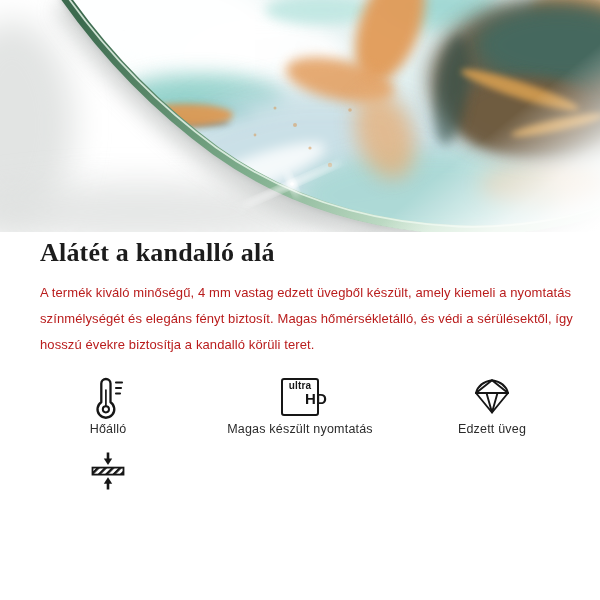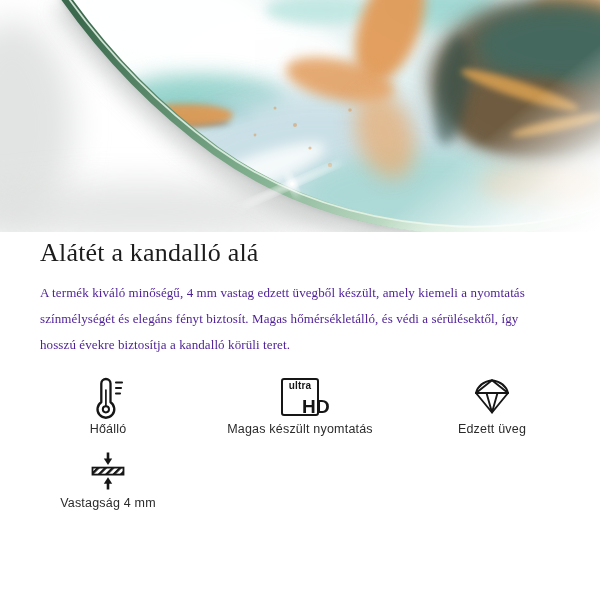--- a/index.html
+++ b/index.html
@@ -7,38 +7,38 @@
     width:600px;height:600px;background:#ffffff;overflow:hidden;
     font-family:"Liberation Sans","DejaVu Sans",sans-serif;
     -webkit-font-smoothing:antialiased;
   }
   .hero{width:600px;height:232px;position:relative;background:#fff;}
   .hero svg{display:block;}
   .content{padding:0 40px;}
   h1{
     margin:4px 0 0;
     font-family:"Liberation Serif","DejaVu Serif",serif;
-    font-weight:400;font-size:26px;line-height:34px;color:#1c1c1c;letter-spacing:.2px;
+    font-weight:700;font-size:26px;line-height:34px;color:#1c1c1c;letter-spacing:.2px;
   }
   .h-line{display:block;white-space:nowrap;}
-  .desc{margin:10px 0 0;font-size:13px;line-height:26px;color:#4c1d95;letter-spacing:.1px;font-family:Liberation Serif, serif;}
+  .desc{margin:10px 0 0;font-size:13px;line-height:26px;color:#b91c1c;letter-spacing:.1px;}
   .p-line{display:block;white-space:nowrap;}
   .features{
     margin:16px 12px 0;
     display:grid;grid-template-columns:repeat(3,1fr);row-gap:10px;
   }
   .feature{display:flex;flex-direction:column;align-items:center;}
   .ficon{height:46px;display:flex;align-items:center;justify-content:center;}
   .flabel{margin-top:1px;font-size:12.5px;line-height:17px;color:#2b2b2b;letter-spacing:.2px;white-space:nowrap;}
   .hd-box{
     width:38px;height:38px;border:2.4px solid #161616;border-radius:3px;
-    display:flex;flex-direction:column;align-items:center;justify-content:space-between;color:#161616;box-sizing:border-box;
+    display:flex;flex-direction:column;align-items:center;justify-content:flex-start;color:#161616;box-sizing:border-box;
   }
   .hd-top{font-size:10px;font-weight:700;line-height:11px;letter-spacing:.2px;}
-  .hd-bottom{font-size:19px;font-weight:800;line-height:15px;letter-spacing:.3px;padding-left:32px;}
+  .hd-bottom{font-size:15px;font-weight:800;line-height:15px;letter-spacing:.3px;padding-left:32px;}
   .icon-svg{stroke:#161616;fill:none;stroke-linecap:round;stroke-linejoin:round;}
 </style>
 </head>
 <body>
 
 <div class="hero">
   <svg width="600" height="232" viewBox="0 0 600 232">
     <defs>
       <clipPath id="discClip">
         <path d="M63,-6 C102,50 152,104 216,151 C286,201 368,226 458,230 C512,232 566,223 604,209 L604,-6 Z"></path>
@@ -194,16 +194,15 @@
   <div class="feature">
     <div class="ficon">
       <svg width="44" height="44" viewBox="0 0 44 44">
         <rect x="6.5" y="18.6" width="31" height="7" fill="url(#hatch-p)" stroke="#161616" stroke-width="1.8"></rect>
         <line x1="22" y1="3.5" x2="22" y2="10.5" stroke="#161616" stroke-width="2.6"></line>
         <path d="M17.8,9.5 L26.2,9.5 L22,16 Z" fill="#161616"></path>
         <line x1="22" y1="40.5" x2="22" y2="33.5" stroke="#161616" stroke-width="2.6"></line>
         <path d="M17.8,34.7 L26.2,34.7 L22,28.2 Z" fill="#161616"></path>
       </svg>
     </div>
-    <div class="flabel">Vastagság 4 mm</div>
   </div>
 
 </div>
 
 </body></html>

